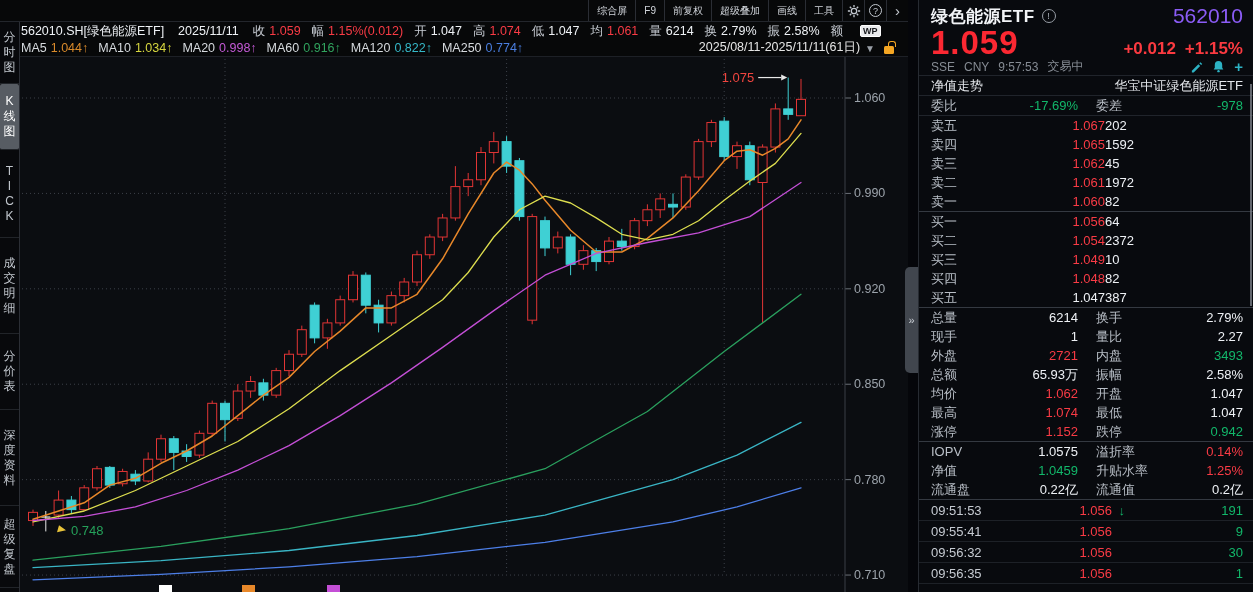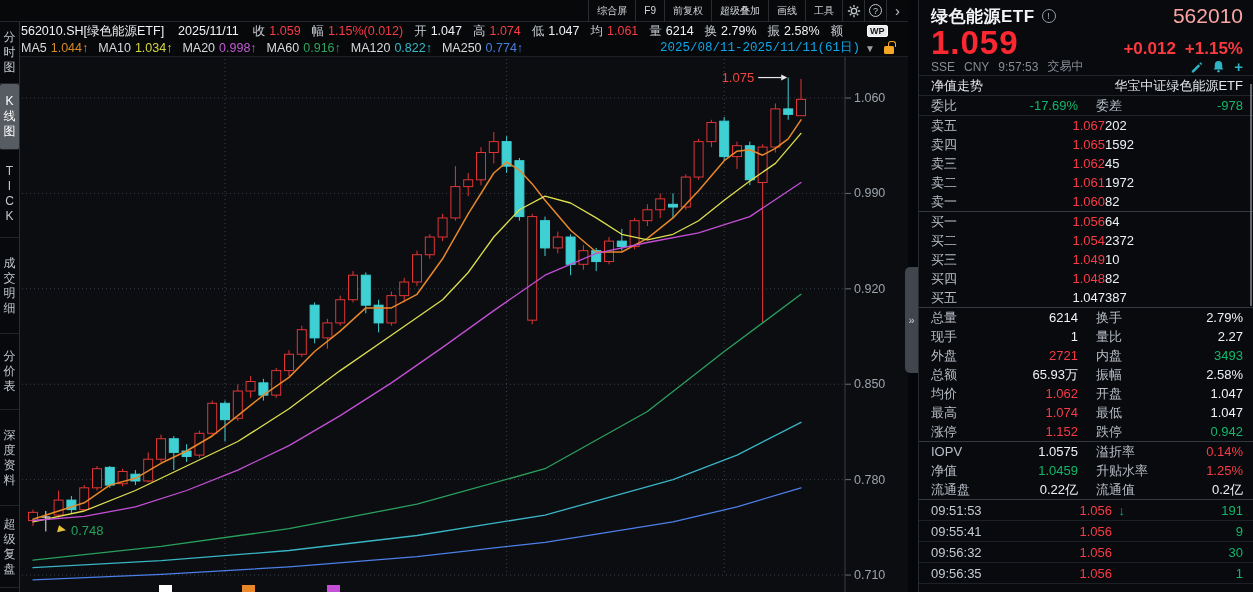--- a/index.html
+++ b/index.html
@@ -24,30 +24,30 @@
             display:flex;align-items:center;justify-content:center;color:#c3c8cf;}
   .chev{font-size:15px;color:#c3c8cf;line-height:1;}
 
   
   .quotebar{position:absolute;left:0;top:22px;width:908px;height:18px;background:#070809;
             display:flex;align-items:center;padding-left:21px;font-size:12.5px;white-space:nowrap;}
   .quotebar .sym,.quotebar .qdate{color:#eef1f5;margin-right:14px;}
   .qfield{display:flex;align-items:center;margin-right:11px;}
   .qfield .lbl{color:#c8cdd4;margin-right:4px;}
   .wpbadge{display:inline-block;background:#e9eaec;color:#16181c;font-size:9px;font-weight:bold;
-           padding:0 2px;border-radius:2px;border:1px solid #fff;height:12px;line-height:11px;margin-left:9px;}
+           padding:0 2px;border-radius:2px;border:1px solid #fff;height:12px;line-height:11px;margin-left:2px;}
 
   
   .mabar{position:absolute;left:0;top:40px;width:908px;height:17px;background:#070809;
          display:flex;align-items:center;padding-left:21px;font-size:12.5px;white-space:nowrap;
          border-bottom:1px solid #1d2026;}
   .mait{display:flex;align-items:center;margin-right:10px;}
   .mait .lbl{color:#d6dade;margin-right:4px;}
   .mabar .rightside{margin-left:auto;display:flex;align-items:center;margin-right:14px;gap:5px;}
-  .drange{color:#0ea5e9;border-bottom:1px solid #d7dbe0;padding-bottom:1px;font-family:Liberation Mono, monospace;}
+  .drange{color:#e5e5e5;border-bottom:1px solid #d7dbe0;padding-bottom:1px;}
   .dd{color:#9aa0a8;font-size:10px;}
   .lock{position:relative;width:10px;height:8px;background:#f5a623;border-radius:1.5px;margin:0 0 0 4px;top:2px;}
   .lock:before{content:"";position:absolute;top:-5px;left:4px;width:6px;height:5px;
                border:1.6px solid #f5a623;border-bottom:none;border-radius:3px 3px 0 0;}
 
   
   .sidebar{position:absolute;left:0;top:22px;width:20px;height:570px;background:#08090c;
            border-right:1px solid #2b2e35;display:flex;flex-direction:column;}
   .side-tab{display:flex;flex-direction:column;align-items:center;justify-content:center;
             font-size:12px;color:#c2c7ce;border-bottom:1px solid #212429;cursor:default;}
@@ -63,21 +63,21 @@
                    color:#c9ced5;font-size:11px;cursor:pointer;}
 
   
   .panel{position:absolute;left:918px;top:0;width:335px;height:592px;background:#080a0e;
          border-left:1px solid #272b32;font-size:13px;}
   .prow{display:flex;align-items:center;padding:0 10px 0 12px;}
   .title-row{height:28px;padding-top:4px;}
   .pname{font-size:17px;font-weight:bold;color:#f2f4f7;letter-spacing:.5px;}
   .infocirc{width:14px;height:14px;border:1px solid #989ea6;border-radius:50%;margin-left:7px;
             display:flex;align-items:center;justify-content:center;font-size:9px;color:#aab0b8;}
-  .pcode{margin-left:auto;font-size:21px;color:#fca5a5;text-align:right;}
+  .pcode{margin-left:auto;font-size:21px;color:#8b5cf6;text-align:right;}
   .price-row{height:30px;align-items:baseline;}
   .bigprice{font-size:33px;font-weight:bold;color:#fb2832;line-height:30px;letter-spacing:1px;}
   .chg{margin-left:auto;display:flex;gap:9px;font-size:17px;font-weight:bold;color:#fb3a40;}
   .info-row{height:17px;font-size:12px;color:#868c94;gap:9px;}
   .info-row .icons{margin-left:auto;display:flex;align-items:center;gap:9px;}
   .plus{color:#2db3c4;font-size:15px;font-weight:bold;line-height:1;}
   .divider{height:1px;background:#20242b;}
   .divider.strong{background:#343941;}
   .nav-row{height:19px;justify-content:space-between;color:#e4e7eb;}
   .half{display:flex;flex:1;align-items:center;}

